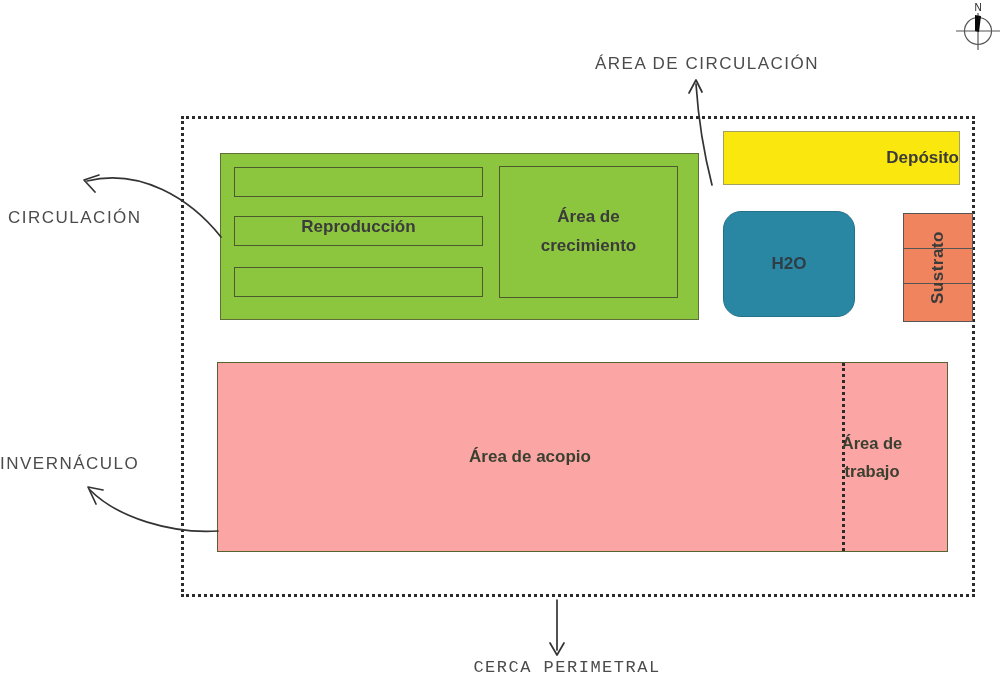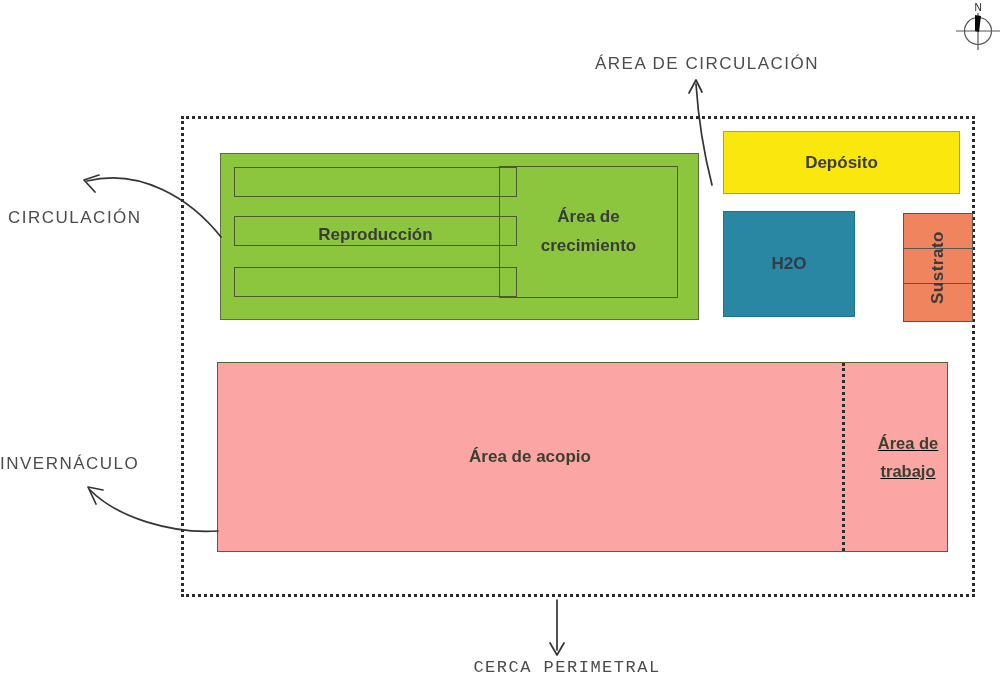--- a/index.html
+++ b/index.html
@@ -14,51 +14,51 @@
     border:3px dotted #2b2b2b;
   }
   
   .annotation{
     color:#4b4b4b;font-size:17px;letter-spacing:1.5px;font-weight:400;
     white-space:nowrap;
   }
   
   #greenhouse{left:220px;top:153px;width:477px;height:165px;border:1px solid #5f6f3a;}
   .bench{
-    position:absolute;left:13px;width:283px;height:30px;
+    position:absolute;left:13px;width:249px;height:30px;
     border:1.5px solid #4c5a2d;box-sizing:border-box;
-    display:flex;align-items:flex-end;justify-content:center;
+    display:flex;align-items:flex-start;justify-content:center;
   }
   .boxlabel{color:#3b3b3b;font-weight:bold;font-size:17px;}
   #growth-box{
     position:absolute;left:278px;top:12px;width:179px;height:132px;
     border:1.5px solid #4c5a2d;box-sizing:border-box;
     display:flex;align-items:center;justify-content:center;text-align:center;
   }
   #growth-box .boxlabel{width:120px;line-height:1.7;}
   
-  #deposit{left:723px;top:131px;width:237px;height:63px;border:1px solid #a3a060;
-    display:flex;align-items:center;justify-content:center;box-sizing:border-box;}
+  #deposit{left:723px;top:131px;width:237px;height:54px;border:1px solid #a3a060;
+    display:flex;align-items:center;justify-content:flex-end;box-sizing:border-box;}
   #water{left:723px;top:211px;width:132px;height:106px;border:1px solid #23728c;
     display:flex;align-items:center;justify-content:center;box-sizing:border-box;}
   #water .boxlabel{color:#2e3d46;}
   #substrate{left:903px;top:213px;width:70px;height:109px;border:1px solid #555555;
     display:flex;align-items:center;justify-content:center;box-sizing:border-box;}
   .substrate-divider{position:absolute;left:0;width:100%;height:0;border-top:1px solid #555555;}
   #substrate .boxlabel{
     writing-mode:vertical-rl;transform:rotate(180deg);font-size:17px;letter-spacing:.5px;
   }
   
   #shade{left:217px;top:362px;width:731px;height:190px;border:1px solid #55642f;box-sizing:border-box;}
   #shade .boxlabel{color:#3a4030;}
   #storage-zone{position:absolute;left:0;top:0;width:624px;height:100%;
     display:flex;align-items:center;justify-content:center;}
   #work-divider{position:absolute;left:624px;top:0;height:100%;width:0;border-left:3px dotted #2b2b2b;}
-  #work-zone{position:absolute;left:638px;top:0;width:104px;height:100%;
-    display:flex;align-items:center;justify-content:center;text-align:center;text-decoration:underline;}
+  #work-zone{position:absolute;left:602px;top:0;width:104px;height:100%;
+    display:flex;align-items:center;justify-content:center;text-align:center;}
   #work-zone .boxlabel{width:80px;line-height:1.7;font-size:16.5px;}
   
   #overlay{left:0;top:0;width:1000px;height:680px;pointer-events:none;}
   #overlay path,#overlay polyline{fill:none;stroke:#333333;stroke-width:1.7;stroke-linecap:round;stroke-linejoin:round;}
   #overlay .compass-stroke{stroke:#555555;stroke-width:1.2;}
   #overlay text{font-family:"Liberation Sans",sans-serif;font-size:10px;fill:#222222;}
 </style>
 </head>
 <body>
 
@@ -73,21 +73,21 @@
     </div>
     <div class="bench" style="top:113px;"></div>
     <div id="growth-box">
       <span class="boxlabel">Área de crecimiento</span>
     </div>
   </div>
 
   <div id="deposit" class="abs" style="background-color: rgb(250, 231, 13);">
     <span class="boxlabel">Depósito</span>
   </div>
-  <div id="water" class="abs" style="background-color: rgb(42, 135, 164);">
+  <div id="water" class="abs" style="background-color: rgb(42, 135, 164); border-radius: 18px;">
     <span class="boxlabel">H2O</span>
   </div>
   <div id="substrate" class="abs" style="background-color: rgb(240, 132, 94);">
     <div class="substrate-divider" style="top:34px;"></div>
     <div class="substrate-divider" style="top:69px;"></div>
     <span class="boxlabel">Sustrato</span>
   </div>
 
   <div id="shade" class="abs" style="background-color: #fca5a5;">
     <div id="storage-zone">

